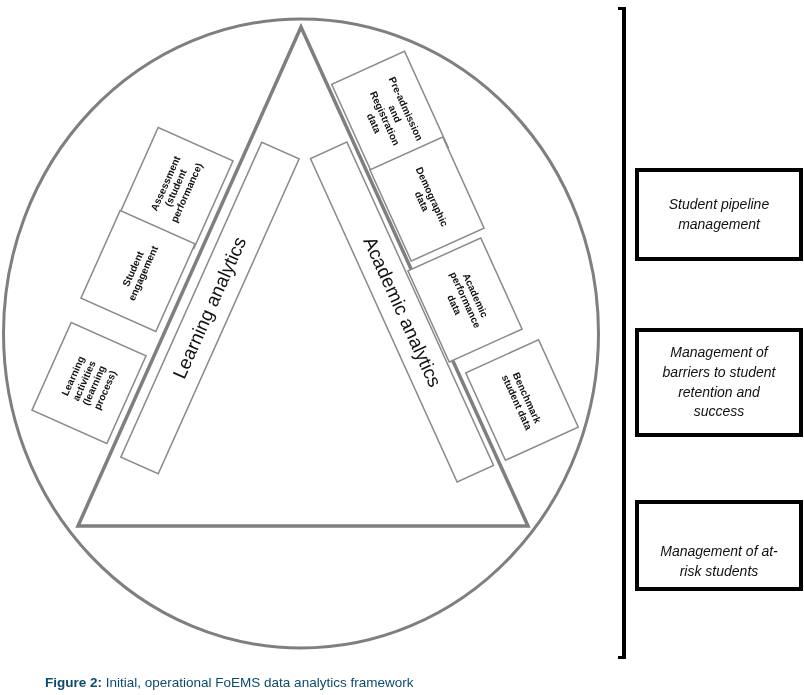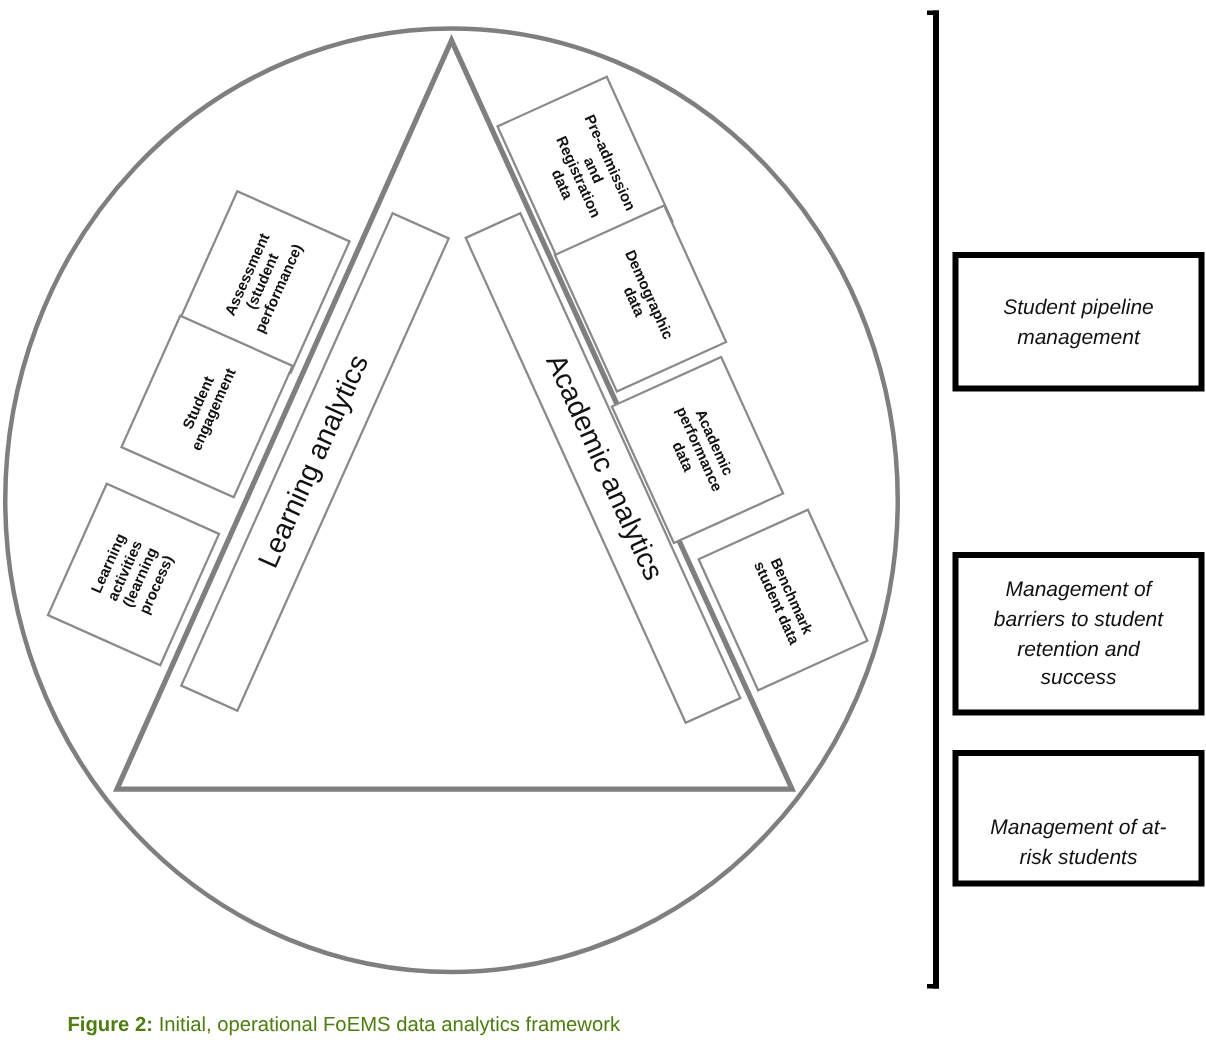--- a/index.html
+++ b/index.html
@@ -7,21 +7,21 @@
   #diagram { position: absolute; left: 0; top: 0; width: 804px; height: 695px; }
   .shape { fill: none; stroke: #7f7f7f; }
   .circle { stroke-width: 3; }
   .triangle { stroke-width: 3.5; }
   .box { fill: #ffffff; stroke: #8a8a8a; stroke-width: 1.5; }
   .label { position: absolute; transform-origin: center center; text-align: center; color: #111; white-space: pre-line; line-height: 1.15; }
   .label.small { font-weight: bold; font-size: 10px; }
   .label.big { font-size: 19px; }
   .outcome { position: absolute; left: 635px; width: 160px; border: 4px solid #000; display: flex; align-items: center; justify-content: center; text-align: center; font-style: italic; font-size: 14px; line-height: 1.4; color: #111; box-sizing: content-box; }
   .bracket { position: absolute; background: #000; }
-  .caption { position: absolute; left: 45px; top: 675px; font-size: 13.5px; color: #4d7c0f; }
+  .caption { position: absolute; left: 45px; top: 675px; font-size: 13.5px; color: #0c4a6e; }
   .caption b { font-weight: bold; }
 </style>
 </head>
 <body>
 
 <svg id="diagram" viewBox="0 0 804 695" xmlns="http://www.w3.org/2000/svg">
   <ellipse class="shape circle" cx="301" cy="333.5" rx="297.5" ry="314.5"></ellipse>
   <polygon class="shape triangle" points="301,27 78,526 528,526"></polygon>
   <g id="boxes-layer">
       <rect x="37.5" y="287.5" width="345" height="41" transform="rotate(-65.9 210 308)" class="box"></rect>
@@ -61,21 +61,21 @@
 student data</div>
 
 <div class="bracket" style="left:622px; top:7px; width:4px; height:652px;"></div>
 <div class="bracket" style="left:618px; top:7px; width:8px; height:3px;"></div>
 <div class="bracket" style="left:618px; top:656px; width:8px; height:3px;"></div>
 
 <div class="outcome" style="top:168px; height:85px;align-items:center;">
   <span style="white-space:pre-line;">Student pipeline
 management</span>
 </div>
-<div class="outcome" style="top:328px; height:101px;margin-top:40px;">
+<div class="outcome" style="top:328px; height:101px;">
   <span style="white-space:pre-line;">Management of
 barriers to student
 retention and
 success</span>
 </div>
 <div class="outcome" style="top:500px; height:83px;">
   <span style="white-space:pre-line;margin-top:32px;">Management of at-
 risk students</span>
 </div>
 

